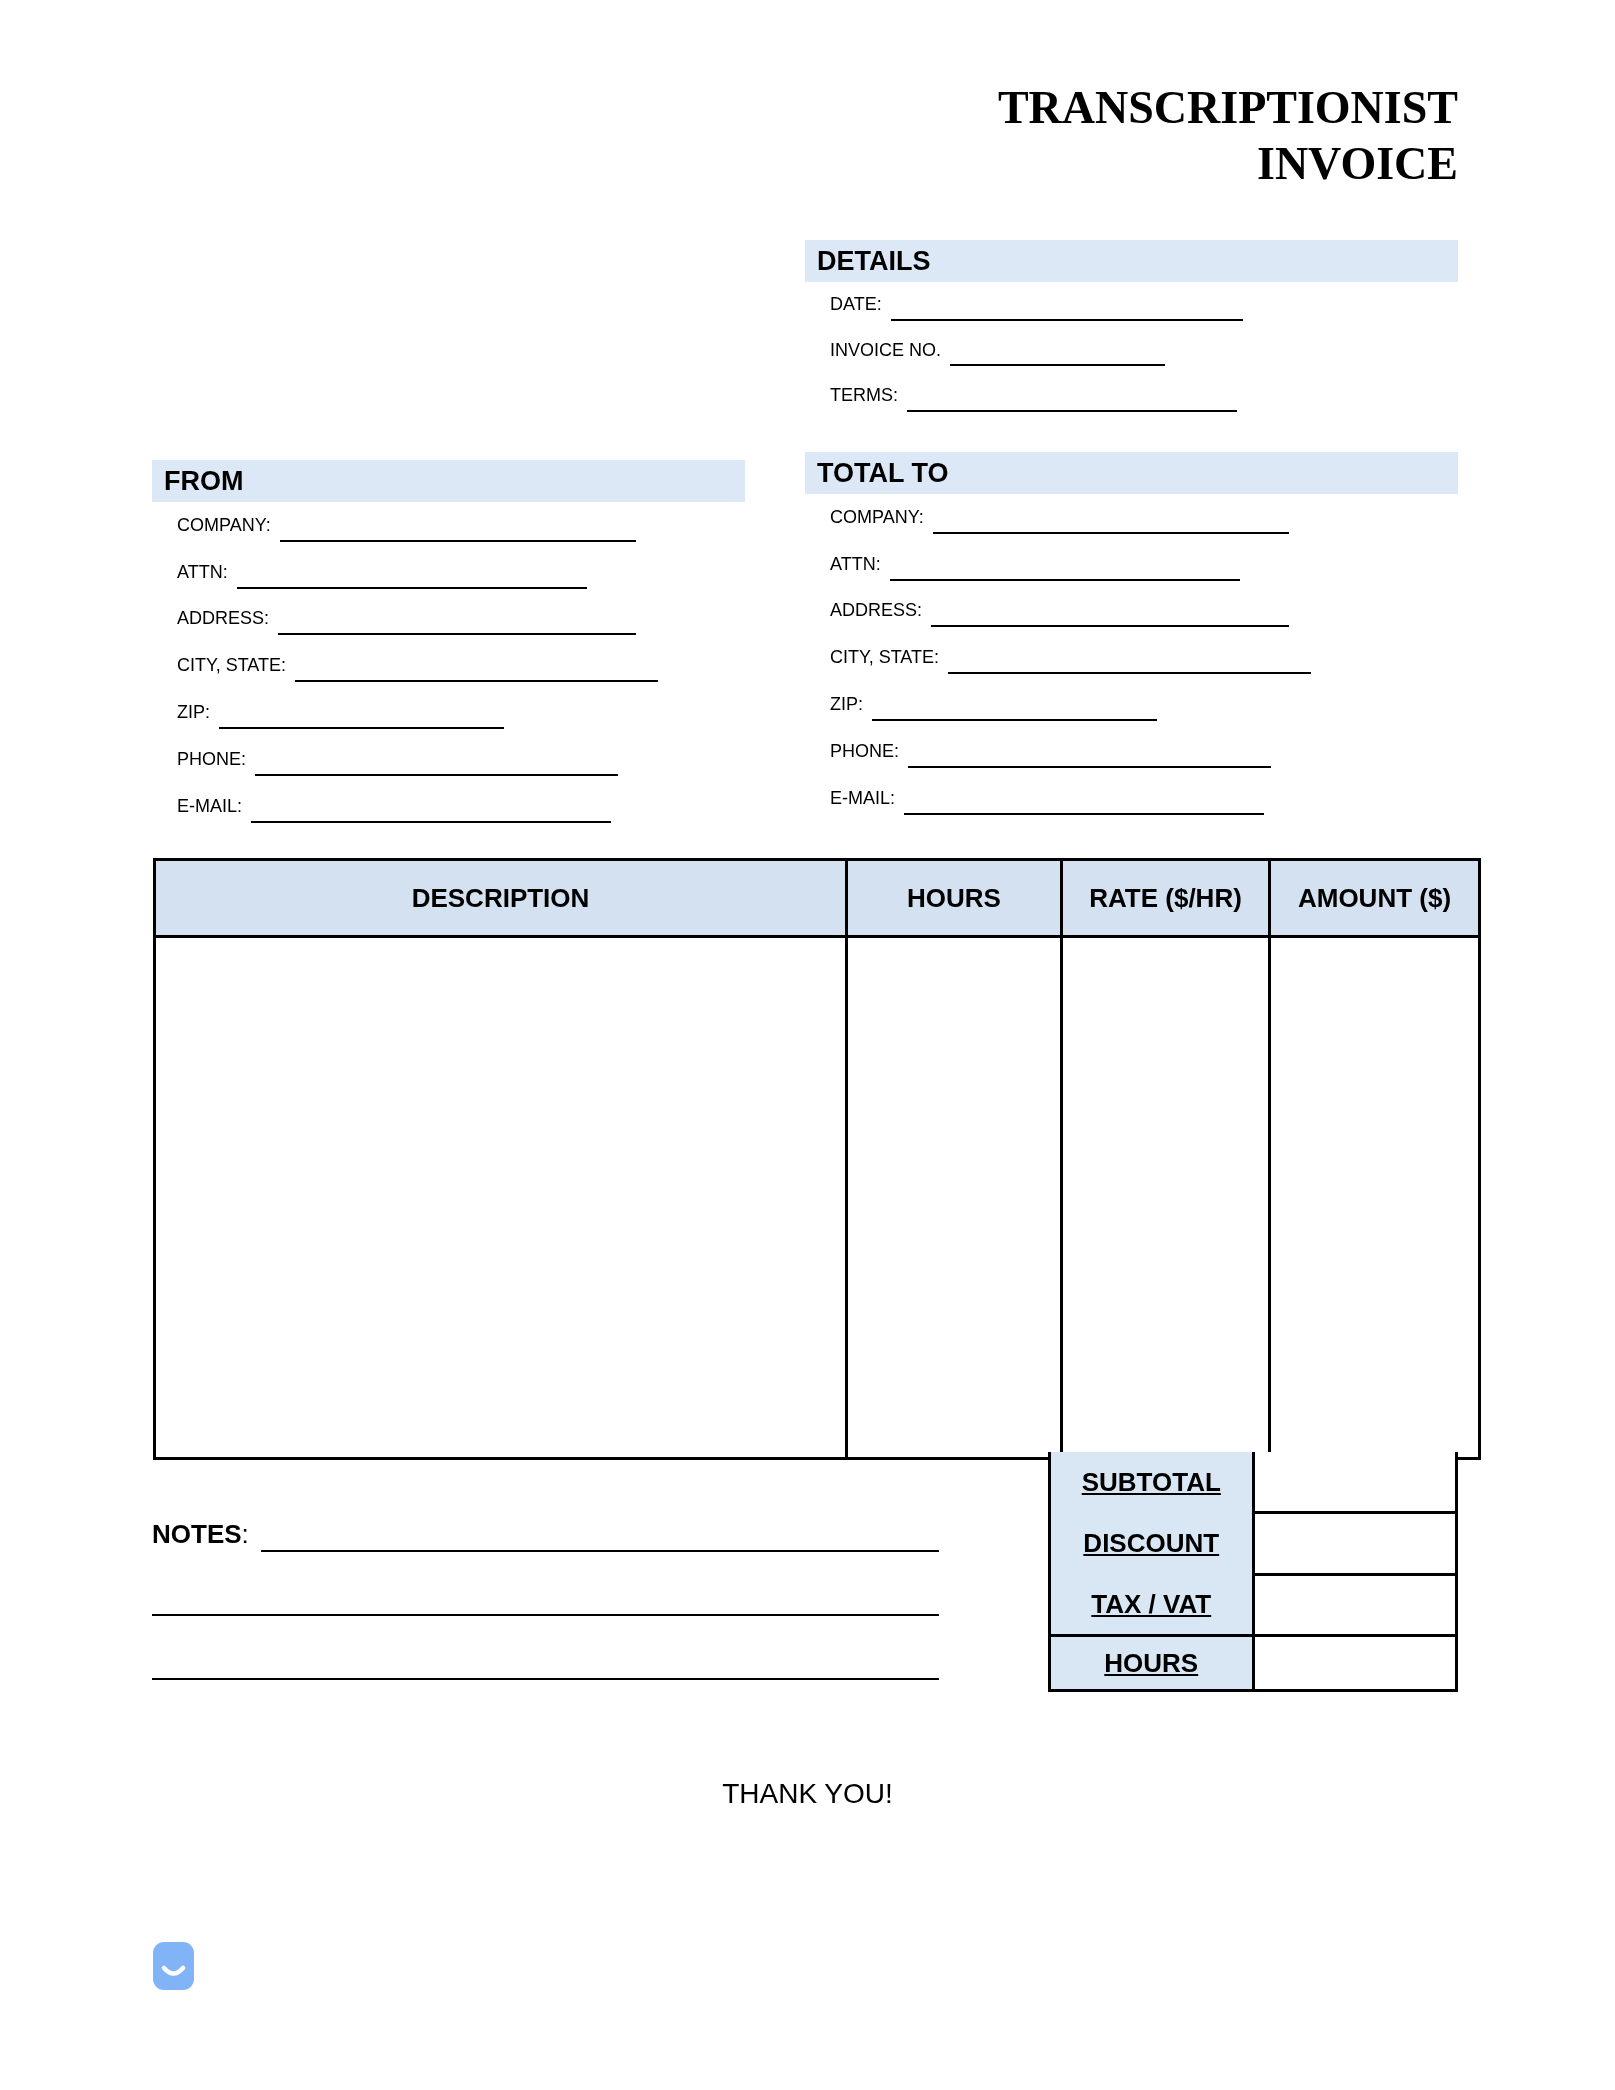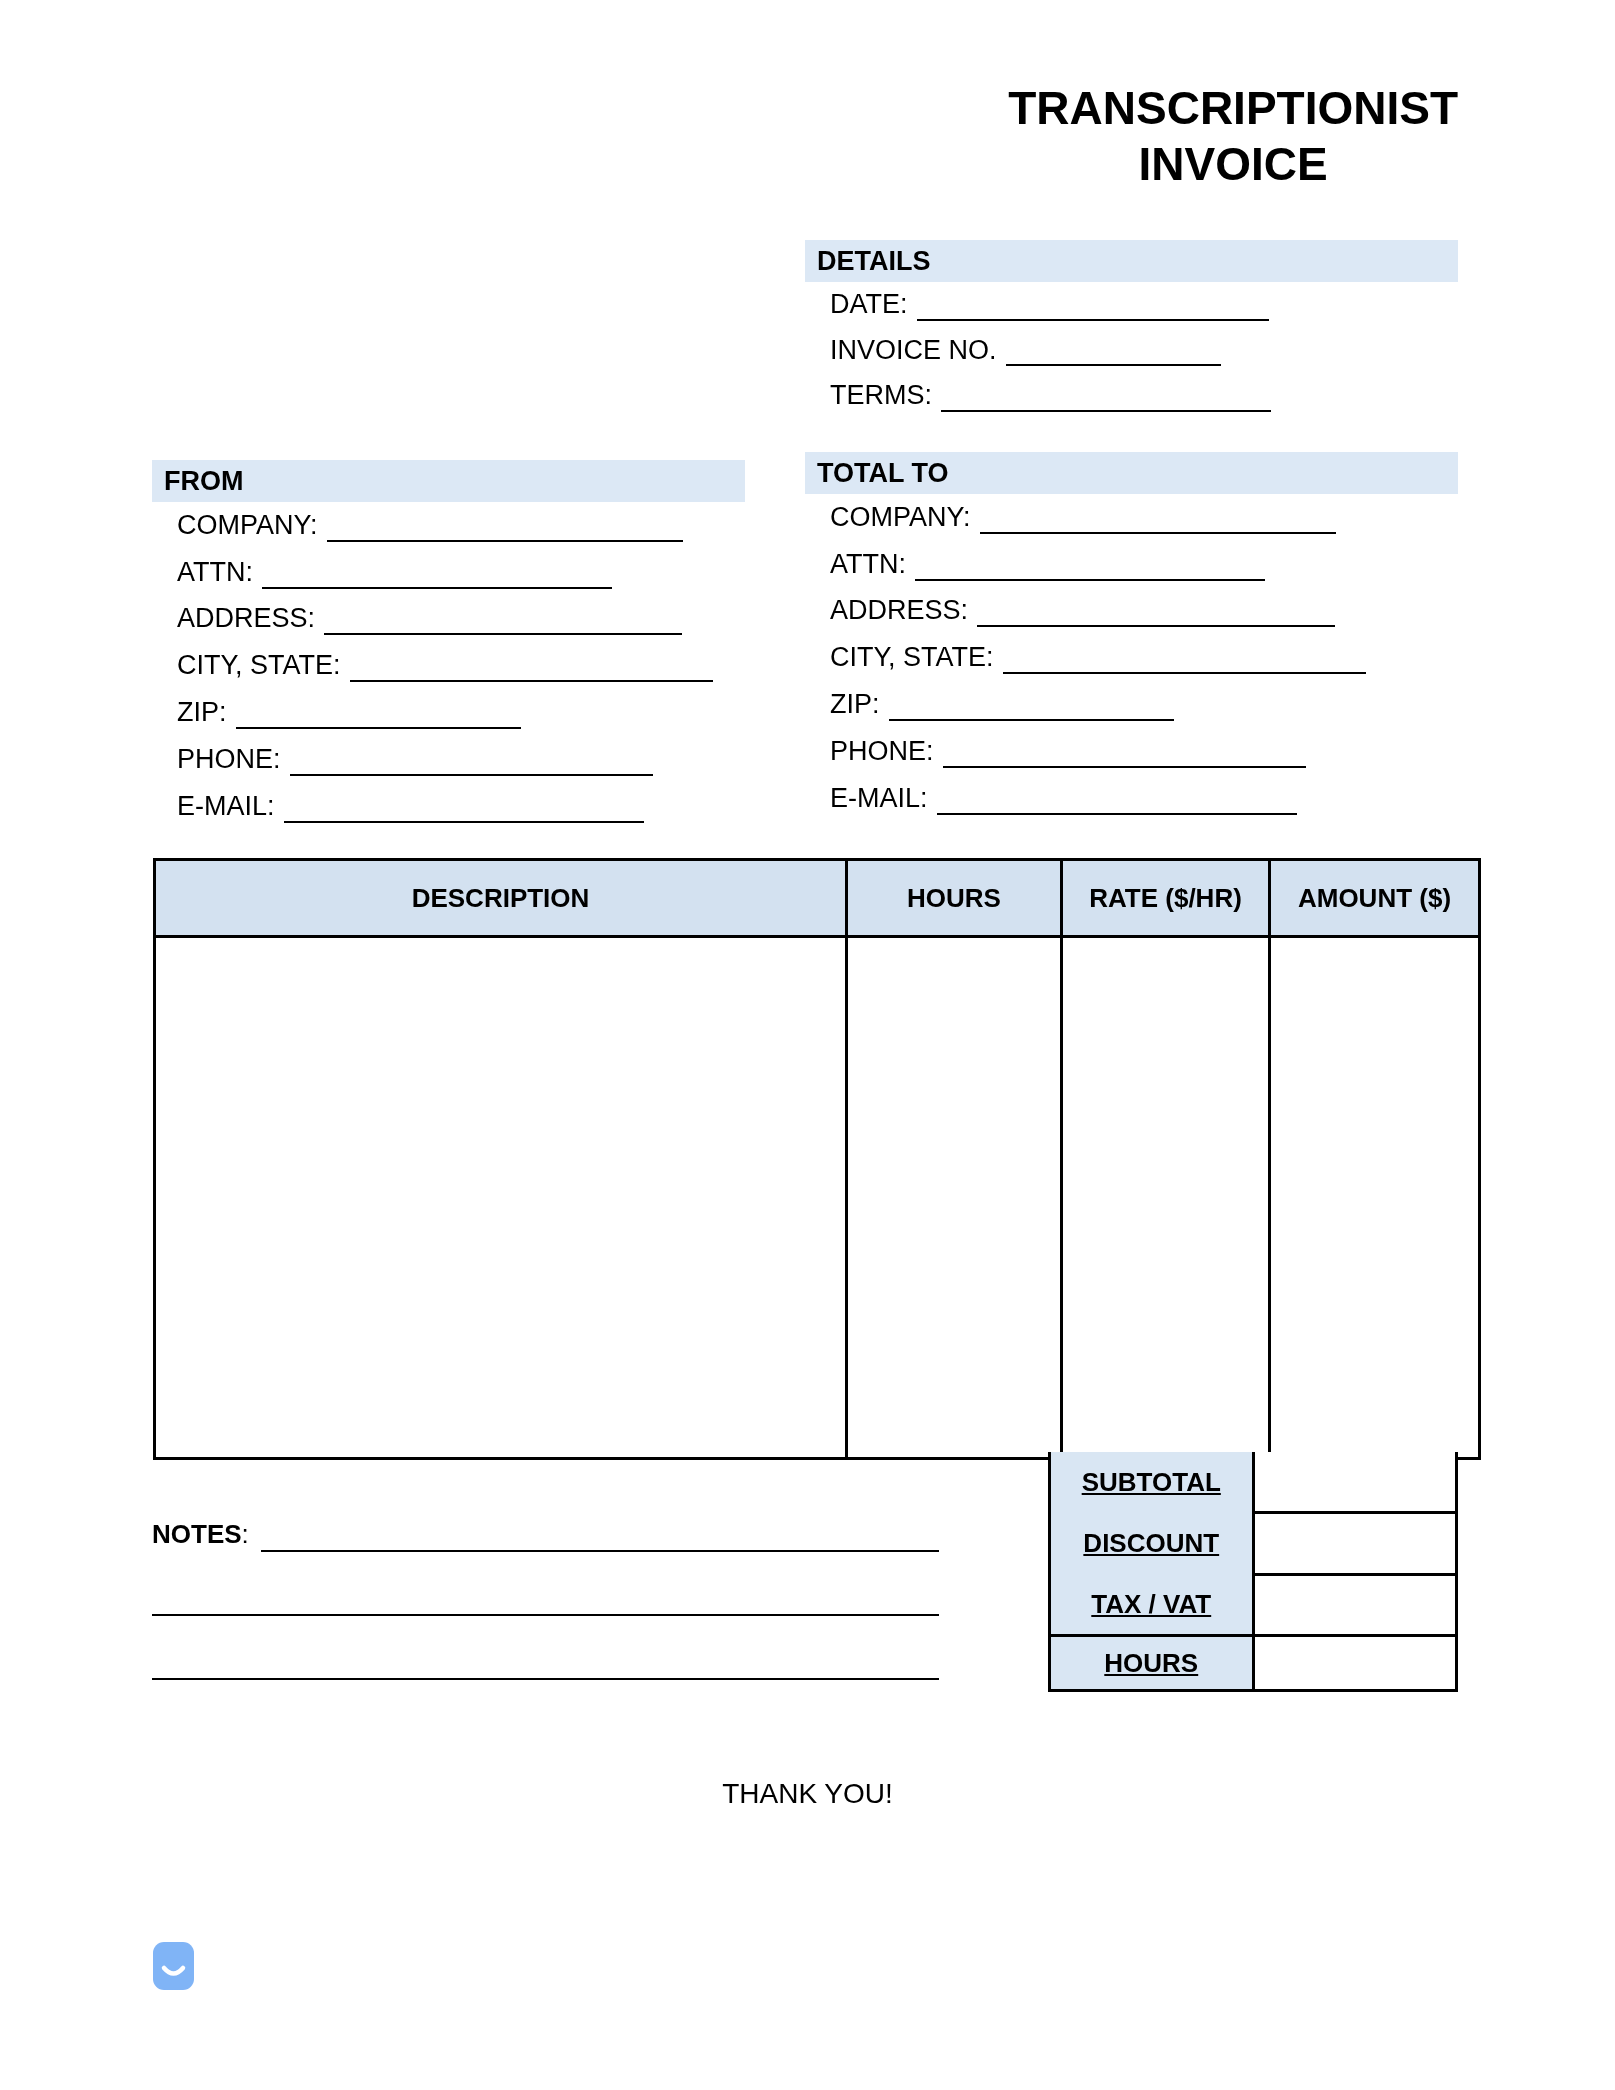--- a/index.html
+++ b/index.html
@@ -2,35 +2,35 @@
 <html style="--band: #dce8f5; --thead: #d3e1f0; --tlabel: #d9e6f3;"><head>
 <meta charset="utf-8">
 <style>
   html,body{margin:0;padding:0;background:#fff;}
   .page{
     position:relative;width:1615px;height:2090px;background:#fff;overflow:hidden;
     font-family:"Liberation Sans","DejaVu Sans",sans-serif;color:#000;
   }
   
   #title{
-    position:absolute;top:80px;right:157px;text-align:center;
-    font-weight:bold;font-size:46px;line-height:56px;letter-spacing:0;
+    position:absolute;top:80px;right:157px;text-align:right;
+    font-weight:bold;font-size:46px;line-height:56px;letter-spacing:0;font-family:Liberation Serif, serif;
   }
   
   .section{position:absolute;}
   #details{left:805px;top:240px;width:653px;}
   #from{left:152px;top:452px;width:593px;margin-top:8px;}
   #billto{left:805px;top:452px;width:653px;}
   .band{
     height:42px;background:var(--band,#dce8f5);
     display:flex;align-items:center;padding-left:12px;box-sizing:border-box;
     font-weight:bold;font-size:27px;
   }
   .fields{padding-left:25px;}
-  .frow{display:flex;align-items:center;font-size:27px;}
+  .frow{display:flex;align-items:center;font-size:18px;}
   #details .frow{height:45.5px;}
   #from .frow,#billto .frow{height:46.8px;}
   .flabel{white-space:pre;}
   .uline{
     display:inline-block;height:0;border-bottom:2px solid #000;
     margin-left:9px;align-self:flex-end;margin-bottom:7px;overflow:visible;
   }
   #details .frow:nth-child(1) .uline{width:352px;}
   #details .frow:nth-child(2) .uline{width:215px;}
   #details .frow:nth-child(3) .uline{width:330px;}

